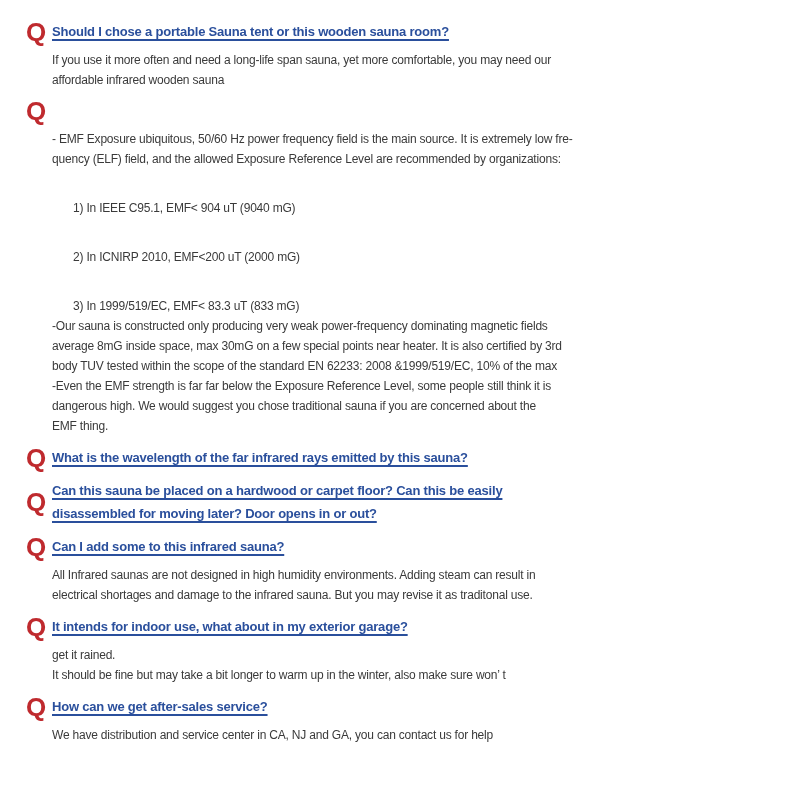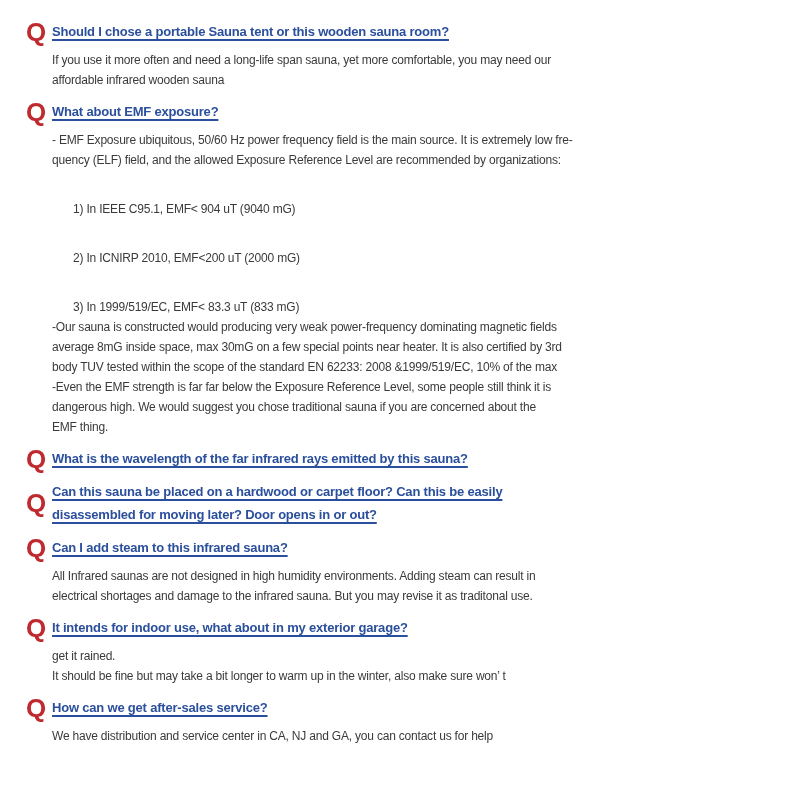--- a/index.html
+++ b/index.html
@@ -77,31 +77,28 @@
         </a>
       </div>
       <div class="answer">
         <div class="a-line">If you use it more often and need a long-life span sauna, yet more comfortable, you may need our</div>
         <div class="a-line">affordable infrared wooden sauna</div>
       </div>
     </section>
     <section class="qa">
       <div class="q-head">
         <span class="q-mark">Q</span>
-        <a class="q-text">
-          <span class="q-line">What about EMF exposure?</span>
-        </a>
       </div>
       <div class="answer">
         <div class="a-line">- EMF Exposure ubiquitous, 50/60 Hz power frequency field is the main source. It is extremely low fre-</div>
         <div class="a-line">quency (ELF) field, and the allowed Exposure Reference Level are recommended by organizations:</div>
         <div class="a-line indent">1) In IEEE C95.1, EMF&lt; 904 uT (9040 mG)</div>
         <div class="a-line indent">2) In ICNIRP 2010, EMF&lt;200 uT (2000 mG)</div>
         <div class="a-line indent">3) In 1999/519/EC, EMF&lt; 83.3 uT (833 mG)</div>
-        <div class="a-line">-Our sauna is constructed would producing very weak power-frequency dominating magnetic fields</div>
+        <div class="a-line">-Our sauna is constructed only producing very weak power-frequency dominating magnetic fields</div>
         <div class="a-line">average 8mG inside space, max 30mG on a few special points near heater. It is also certified by 3rd</div>
         <div class="a-line">body TUV tested within the scope of the standard EN 62233: 2008 &amp;1999/519/EC, 10% of the max</div>
         <div class="a-line">-Even the EMF strength is far far below the Exposure Reference Level, some people still think it is</div>
         <div class="a-line">dangerous high. We would suggest you chose traditional sauna if you are concerned about the</div>
         <div class="a-line">EMF thing.</div>
       </div>
     </section>
     <section class="qa">
       <div class="q-head">
         <span class="q-mark">Q</span>
@@ -116,21 +113,21 @@
         <a class="q-text">
           <span class="q-line">Can this sauna be placed on a hardwood or carpet floor? Can this be easily</span>
           <span class="q-line">disassembled for moving later? Door opens in or out?</span>
         </a>
       </div>
     </section>
     <section class="qa">
       <div class="q-head">
         <span class="q-mark">Q</span>
         <a class="q-text">
-          <span class="q-line">Can I add steam to this infrared sauna?</span>
+          <span class="q-line">Can I add some to this infrared sauna?</span>
         </a>
       </div>
       <div class="answer">
         <div class="a-line">All Infrared saunas are not designed in high humidity environments. Adding steam can result in</div>
         <div class="a-line">electrical shortages and damage to the infrared sauna. But you may revise it as traditonal use.</div>
       </div>
     </section>
     <section class="qa">
       <div class="q-head">
         <span class="q-mark">Q</span>

